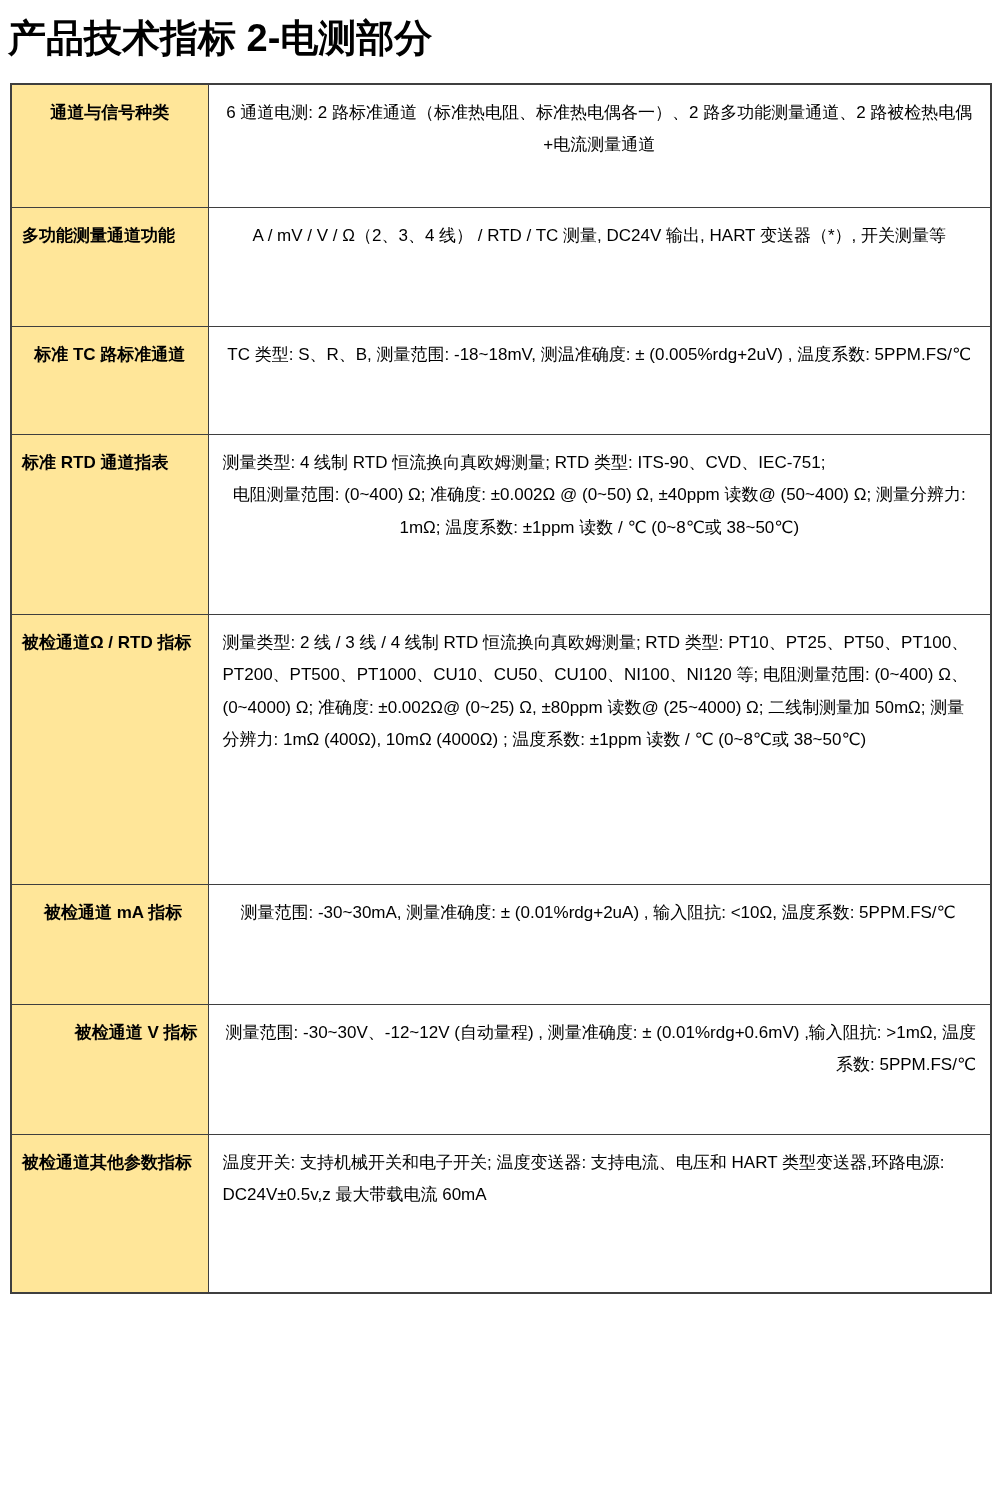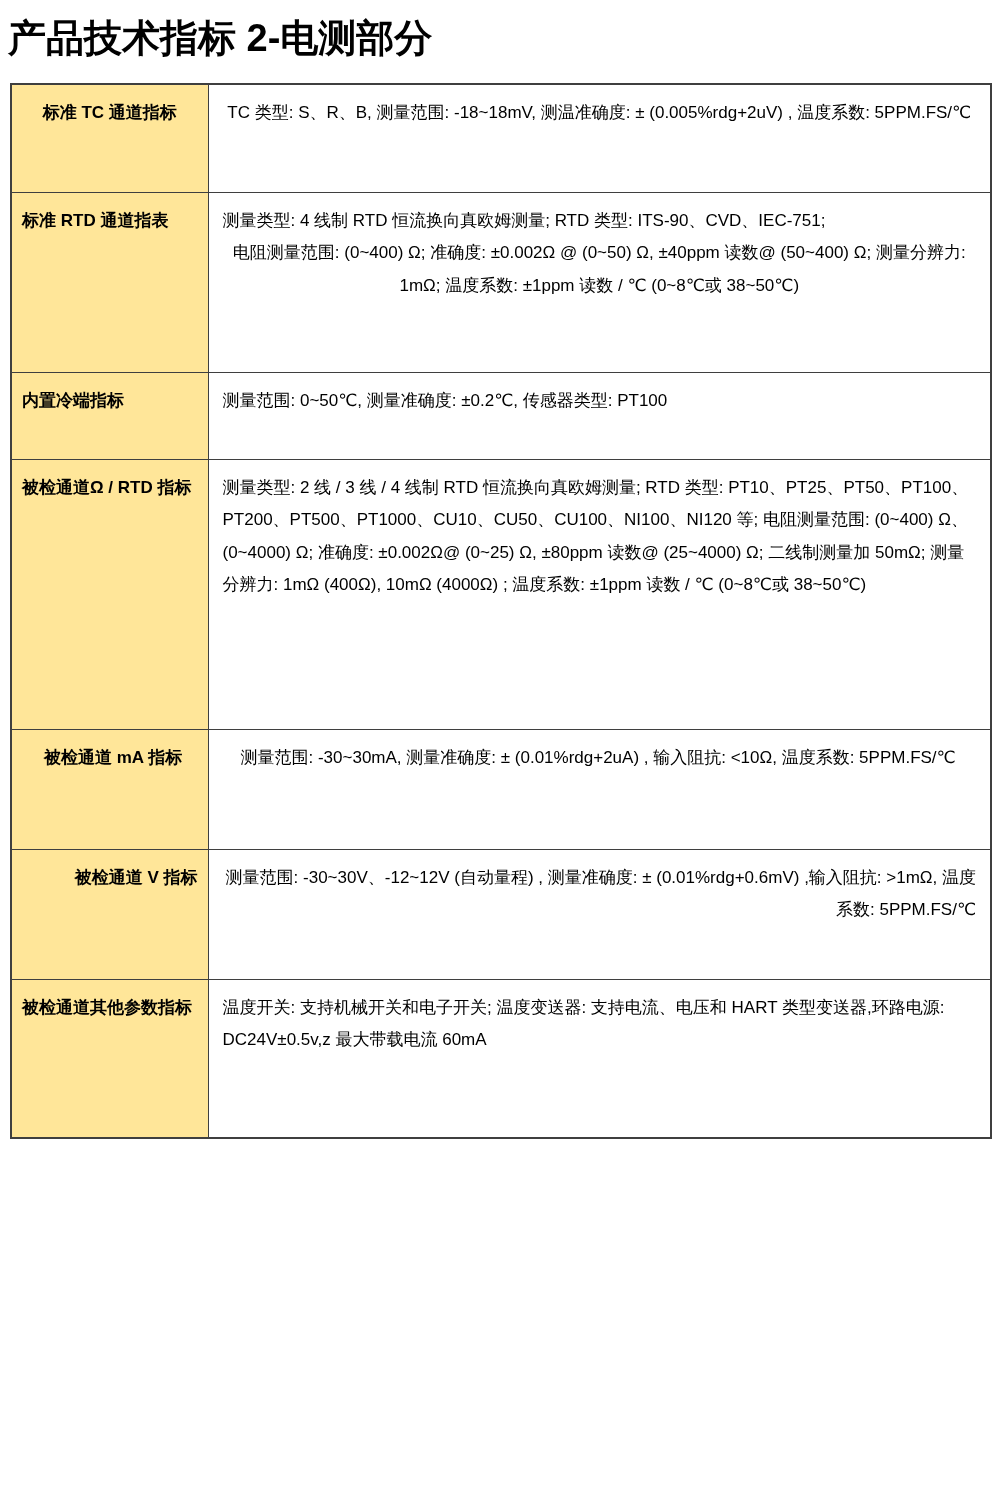--- a/index.html
+++ b/index.html
@@ -53,38 +53,44 @@
 <body>
 
 <h1 class="page-title">产品技术指标 2-电测部分</h1>
 
 <table class="spec">
   <colgroup>
       <col class="c-label">
       <col class="c-value">
     </colgroup>
   <tbody>
+    <tr class="r0">
+      <td class="label center">通道与信号种类</td>
+      <td class="value">
+          <p class="center">6 通道电测: 2 路标准通道（标准热电阻、标准热电偶各一）、2 路多功能测量通道、2 路被检热电偶+电流测量通道</p>
+        </td>
+    </tr>
+    <tr class="r1">
+      <td class="label">多功能测量通道功能</td>
+      <td class="value">
+          <p class="center">A / mV / V / Ω（2、3、4 线） / RTD / TC 测量, DC24V 输出, HART 变送器（*）, 开关测量等</p>
+        </td>
+    </tr>
     <tr class="r2">
-      <td class="label center">标准 TC 通道指标</td>
+      <td class="label center">标准 TC 路标准通道</td>
       <td class="value">
           <p class="center">TC 类型: S、R、B, 测量范围: -18~18mV, 测温准确度: ± (0.005%rdg+2uV) , 温度系数: 5PPM.FS/℃</p>
         </td>
     </tr>
     <tr class="r3">
       <td class="label">标准 RTD 通道指表</td>
       <td class="value">
         <p>测量类型: 4 线制 RTD 恒流换向真欧姆测量; RTD 类型: ITS-90、CVD、IEC-751;</p>
         <p class="center">电阻测量范围: (0~400) Ω; 准确度: ±0.002Ω @ (0~50) Ω, ±40ppm 读数@ (50~400) Ω; 测量分辨力: 1mΩ; 温度系数: ±1ppm 读数 / ℃ (0~8℃或 38~50℃)</p>
       </td>
-    </tr>
-    <tr class="r4">
-      <td class="label">内置冷端指标</td>
-      <td class="value">
-          <p>测量范围: 0~50℃, 测量准确度: ±0.2℃, 传感器类型: PT100</p>
-        </td>
     </tr>
     <tr class="r6">
       <td class="label">被检通道Ω / RTD 指标</td>
       <td class="value">
           <p>测量类型: 2 线 / 3 线 / 4 线制 RTD 恒流换向真欧姆测量; RTD 类型: PT10、PT25、PT50、PT100、PT200、PT500、PT1000、CU10、CU50、CU100、NI100、NI120 等; 电阻测量范围: (0~400) Ω、 (0~4000) Ω; 准确度: ±0.002Ω@ (0~25) Ω, ±80ppm 读数@ (25~4000) Ω; 二线制测量加 50mΩ; 测量分辨力: 1mΩ (400Ω), 10mΩ (4000Ω) ; 温度系数: ±1ppm 读数 / ℃ (0~8℃或 38~50℃)</p>
         </td>
     </tr>
     <tr class="r7">
       <td class="label">被检通道 mA 指标</td>
       <td class="value">

